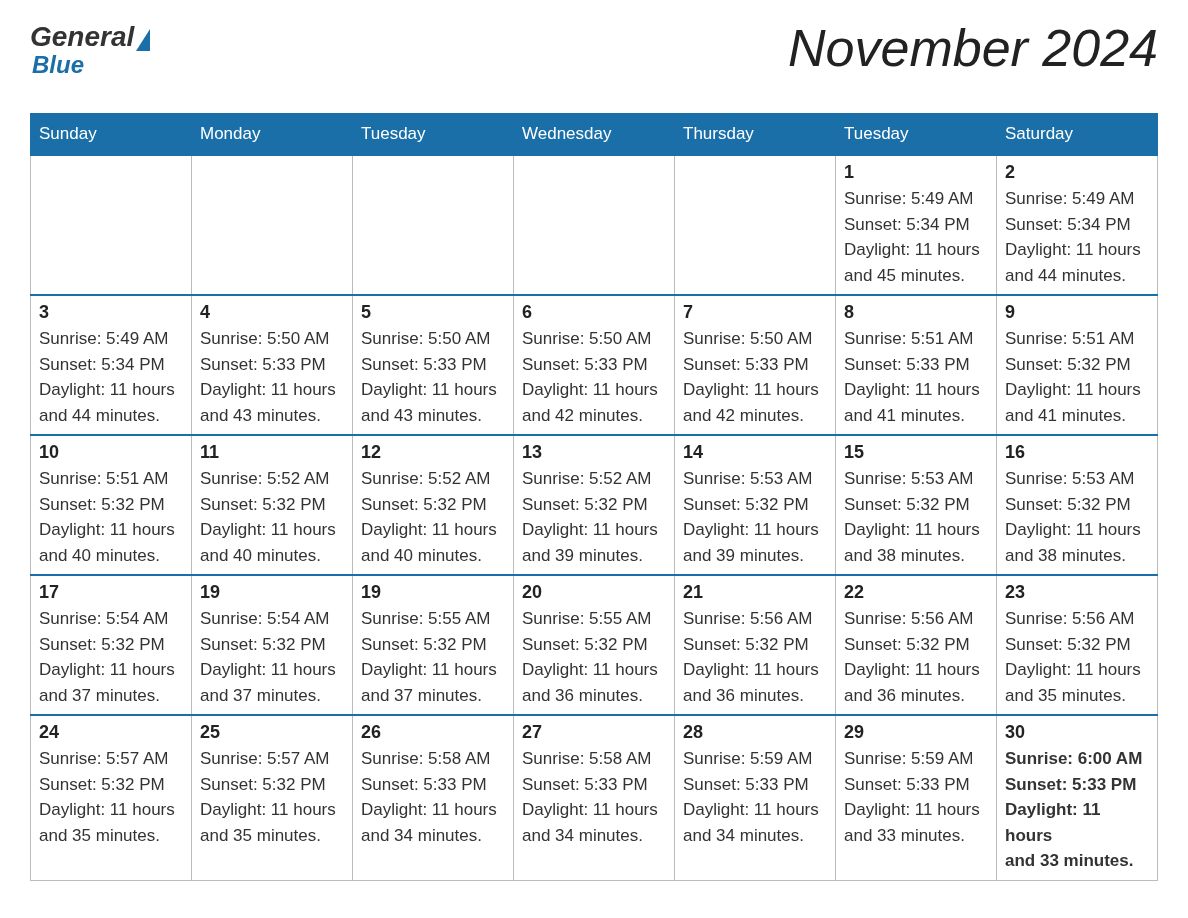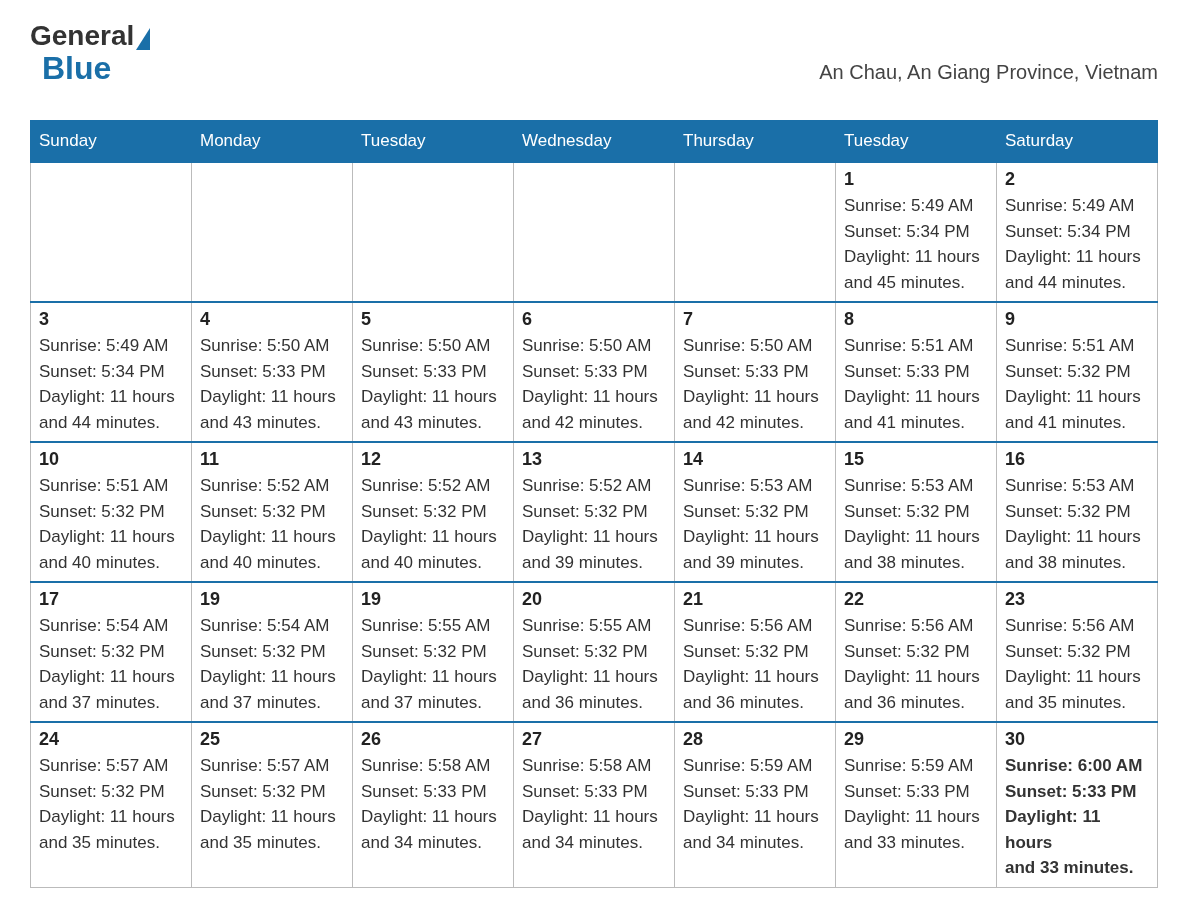--- a/index.html
+++ b/index.html
@@ -6,22 +6,23 @@
     body {
       font-family: Arial, Helvetica, sans-serif;
       background: #fff;
       padding: 20px 30px;
       width: 1188px;
       min-height: 918px;
     }
     .header-area {
       display: flex;
       justify-content: space-between;
-      align-items: flex-end;
+      align-items: center;
       margin-bottom: 16px;
+      font-style: italic;
     }
     .logo {
       display: flex;
       align-items: flex-end;
       gap: 0;
     }
     .logo-text-general {
       font-size: 28px;
       font-weight: bold;
       color: #333;
@@ -29,24 +30,24 @@
     .logo-arrow {
       width: 0;
       height: 0;
       border-left: 14px solid transparent;
       border-bottom: 22px solid #1a6fa8;
       display: inline-block;
       margin-bottom: 2px;
       margin-left: 2px;
     }
     .logo-blue {
-      font-size: 32px;
+      font-size: 24px;
       font-weight: bold;
       color: #1a6fa8;
-      margin-left: 12px;
+      margin-left: 2px;
       display: block;
       line-height: 1;
     }
     .logo-block {
       display: flex;
       flex-direction: column;
     }
     .logo-top-row {
       display: flex;
       align-items: flex-end;
@@ -117,21 +118,21 @@
   <div class="logo">
     <div class="logo-block">
       <div class="logo-top-row">
         <span class="logo-text-general">General</span>
         <span class="logo-arrow"></span>
       </div>
       <span class="logo-blue">Blue</span>
     </div>
   </div>
   <div class="title-block">
-    <div class="location-subtitle">An Chau, An Giang Province, Vietnam</div>
+    <div class="month-year-title">November 2024</div>
   </div>
 </div>
 
 <table class="calendar-table">
   <thead>
     <tr>
     <th>Sunday</th>
         <th>Monday</th>
         <th>Tuesday</th>
         <th>Wednesday</th>

